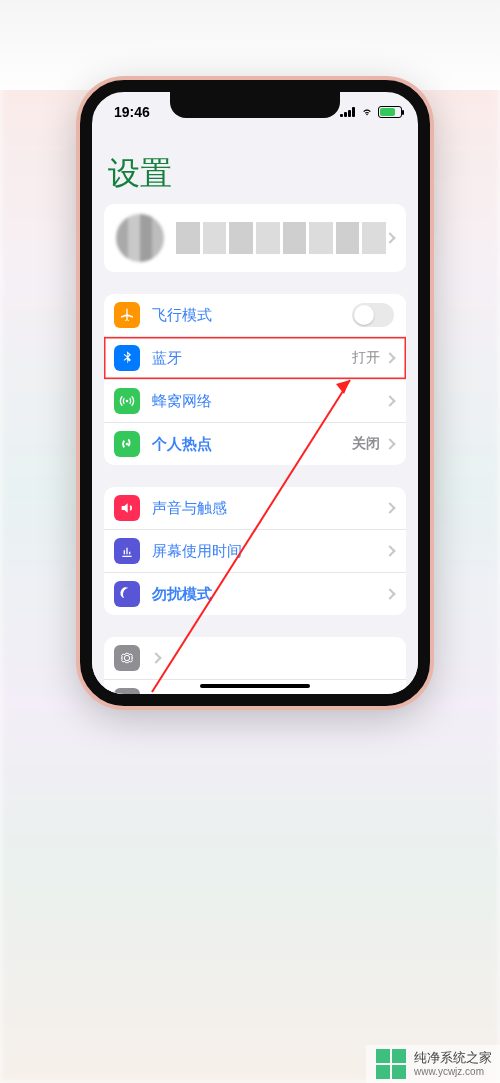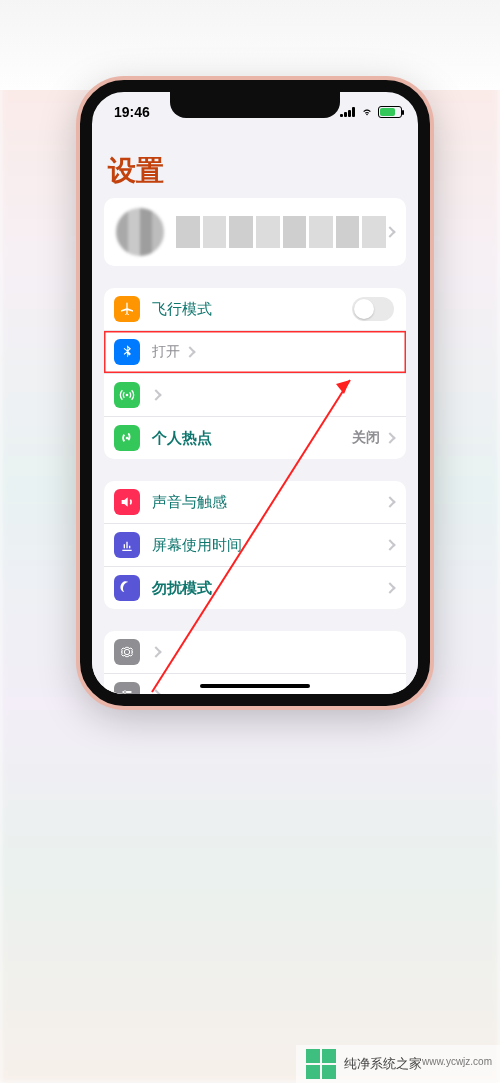--- a/index.html
+++ b/index.html
@@ -45,21 +45,21 @@
     .wifi { width:14px; height:10px; }
     .batt { width:24px; height:12px; border:1px solid #000; border-radius:3px; position:relative; }
     .batt:after{content:"";position:absolute;right:-3px;top:3px;width:2px;height:5px;background:#000;border-radius:1px;}
     .batt i{position:absolute;left:1px;top:1px;bottom:1px;width:70%;background:#34c759;border-radius:2px;}
     .screen {
       position:absolute; inset:0; top:40px;
       overflow-y:hidden;
       background:#f2f2f7;
     }
     .title {
-      font-size:28px; font-weight:700; padding:20px 16px 8px; color:#c2410c;
+      font-size:32px; font-weight:400; padding:20px 16px 8px; color:#15803d;
     }
     .profile {
       margin:0 12px 22px; background:#fff; border-radius:10px;
       display:flex; align-items:center; padding:10px 12px;
       position:relative;
     }
     .avatar {
       width:48px; height:48px; border-radius:50%;
       background:
         linear-gradient(90deg,#a9a9a9 0 25%,#c9c9c9 0 50%,#9e9e9e 0 75%,#bdbdbd 0 100%),
@@ -81,21 +81,21 @@
       display:flex; align-items:center; padding:8px 12px 8px 10px;
       border-bottom:0.5px solid #e5e5ea; position:relative; min-height:38px;
     }
     .row:last-child { border-bottom:none;font-weight:bold; }
     .icon {
       width:26px; height:26px; border-radius:6px; margin-right:12px;
       display:flex; align-items:center; justify-content:center;
       flex-shrink:0; color:#fff;
     }
     .icon svg { width:16px; height:16px; fill:currentColor; }
-    .label { flex:1; font-size:15px; color:#0f766e; }
+    .label { flex:1; font-size:15px; color:#3b82f6; }
     .value { font-size:14px; color:#8e8e93; margin-right:6px; }
     .value-blur {
       width:60px; height:14px; margin-right:6px;
       background:repeating-linear-gradient(90deg,#e8e8e8 0 6px,#f4f4f4 6px 12px);
       filter:blur(1px); border-radius:2px;
     }
     .toggle {
       width:42px; height:24px; background:#e9e9ea; border-radius:12px; position:relative;
     }
     .toggle i{position:absolute;left:2px;top:2px;width:20px;height:20px;background:#fff;border-radius:50%;box-shadow:0 1px 2px rgba(0,0,0,0.2);}
@@ -111,21 +111,21 @@
       position:absolute; right:0; bottom:0;
       display:flex; align-items:center; gap:8px;
       background:rgba(255,255,255,0.6); padding:4px 8px 4px 10px;
       font-size:13px; color:#444;
     }
     .wm-logo {
       width:30px; height:30px;
       display:grid; grid-template-columns:1fr 1fr; grid-template-rows:1fr 1fr; gap:2px;
     }
     .wm-logo span{background:#3fbf7f;}
-    .wm-text { display:flex; line-height:1.2; }
+    .wm-text { display:flex; flex-direction:column; line-height:1.2; }
     .wm-url { font-size:10px; color:#777; }
   </style>
 </head>
 <body>
 
 <div class="bg-blur"></div>
 <div class="bg-top"></div>
 
 <div class="phone">
   <div class="notch"></div>
@@ -178,30 +178,32 @@
             <div class="toggle">
               <i></i>
             </div>
           </div>
           <div class="row highlight">
             <div class="icon" style="background: rgb(0, 122, 255);">
               <svg viewBox="0 0 24 24">
                 <path d="M12 2l6 5-4 4 4 4-6 5V13l-4 3-1-1 5-4-5-4 1-1 4 3V2zm1 3v4l2-2-2-2zm0 10v4l2-2-2-2z"></path>
               </svg>
             </div>
+            <div class="label">蓝牙</div>
             <div class="value">打开</div>
             <div class="chev"></div>
           </div>
           <div class="row">
             <div class="icon" style="background: rgb(52, 199, 89);">
               <svg viewBox="0 0 24 24">
                 <circle cx="12" cy="12" r="2"></circle>
                 <path d="M8 8c-2 2-2 6 0 8M16 8c2 2 2 6 0 8M5 5c-4 4-4 10 0 14M19 5c4 4 4 10 0 14" stroke="#fff" stroke-width="2" fill="none"></path>
               </svg>
             </div>
+            <div class="label">蜂窝网络</div>
             <div class="chev"></div>
           </div>
           <div class="row">
             <div class="icon" style="background: rgb(52, 199, 89);">
               <svg viewBox="0 0 24 24">
                 <path d="M7 6c-3 3-3 9 0 12l2-2c-2-2-2-6 0-8zm8-2l-2 2c2 2 2 6 0 8l2 2c3-3 3-9 0-12zM12 10c-1 0-2 1-2 2s1 2 2 2 2-1 2-2-1-2-2-2z"></path>
               </svg>
             </div>
             <div class="label">个人热点</div>
             <div class="value">关闭</div>

